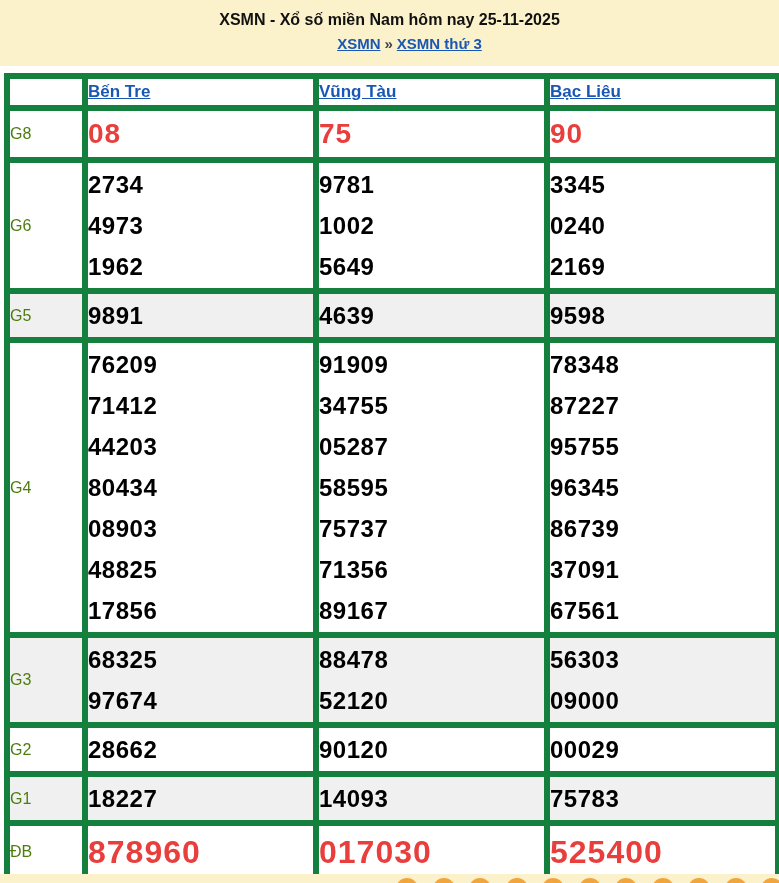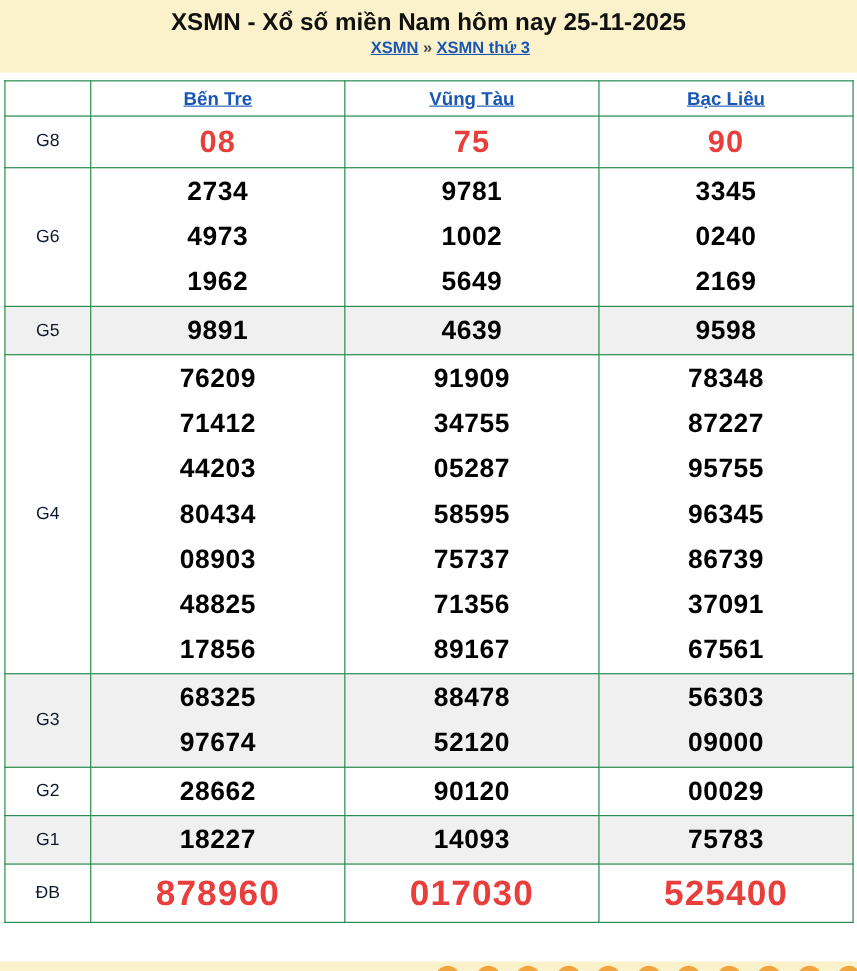--- a/index.html
+++ b/index.html
@@ -11,57 +11,57 @@
   .page { width:779px; height:883px; position:relative; background:#fff; }
 
   
   .masthead {
     background:#fbf2cb;
     height:66px;
     padding-top:9px;
     text-align:center;
   }
   .masthead h1 {
-    font-size:22px; font-weight:bold; color:#111;
+    font-size:16px; font-weight:bold; color:#111;
     line-height:22px;
   }
   .breadcrumb {
     margin-top:3px;
     font-size:15px; line-height:20px; color:#333;padding-left:40px;
   }
   .breadcrumb a {
     color:#1a57b5; text-decoration:underline; font-weight:bold; cursor:pointer;
   }
   .breadcrumb .sep { color:#444; font-weight:bold; padding:0 4px; }
 
   
   table.results {
     border-collapse:collapse;
     table-layout:fixed;
     width:771px;
     margin:7px 4px 0 4px;
   }
   table.results th, table.results td {
-    border:1px solid #15803d;
-    text-align:center;
+    border:6px solid #15803d;
+    text-align:left;
     vertical-align:middle;
     padding:1px 0;
   }
   col.c-label { width:78px; }
   col.c-prov  { width:231px; }
   thead th {
     height:32px;
     background:#fff;
     font-size:17px;
   }
   thead th a {
     color:#1a57b5; font-weight:bold; text-decoration:underline; cursor:pointer;
   }
   td.prize-label {
-    font-size:16px; font-weight:normal; color:#0f172a; background:inherit;
+    font-size:16px; font-weight:normal; color:#4d7c0f; background:inherit;
   }
   tr.alt td { background:#f0f0f0; }
   tr.plain td { background:#fff; }
   .num {
     font-size:24px; font-weight:bold; color:#000; line-height:41px;
     letter-spacing:0.5px;
   }
   tr.highlight .num {
     color:#e83e3c; font-size:28px; line-height:44px; letter-spacing:1px;
   }

